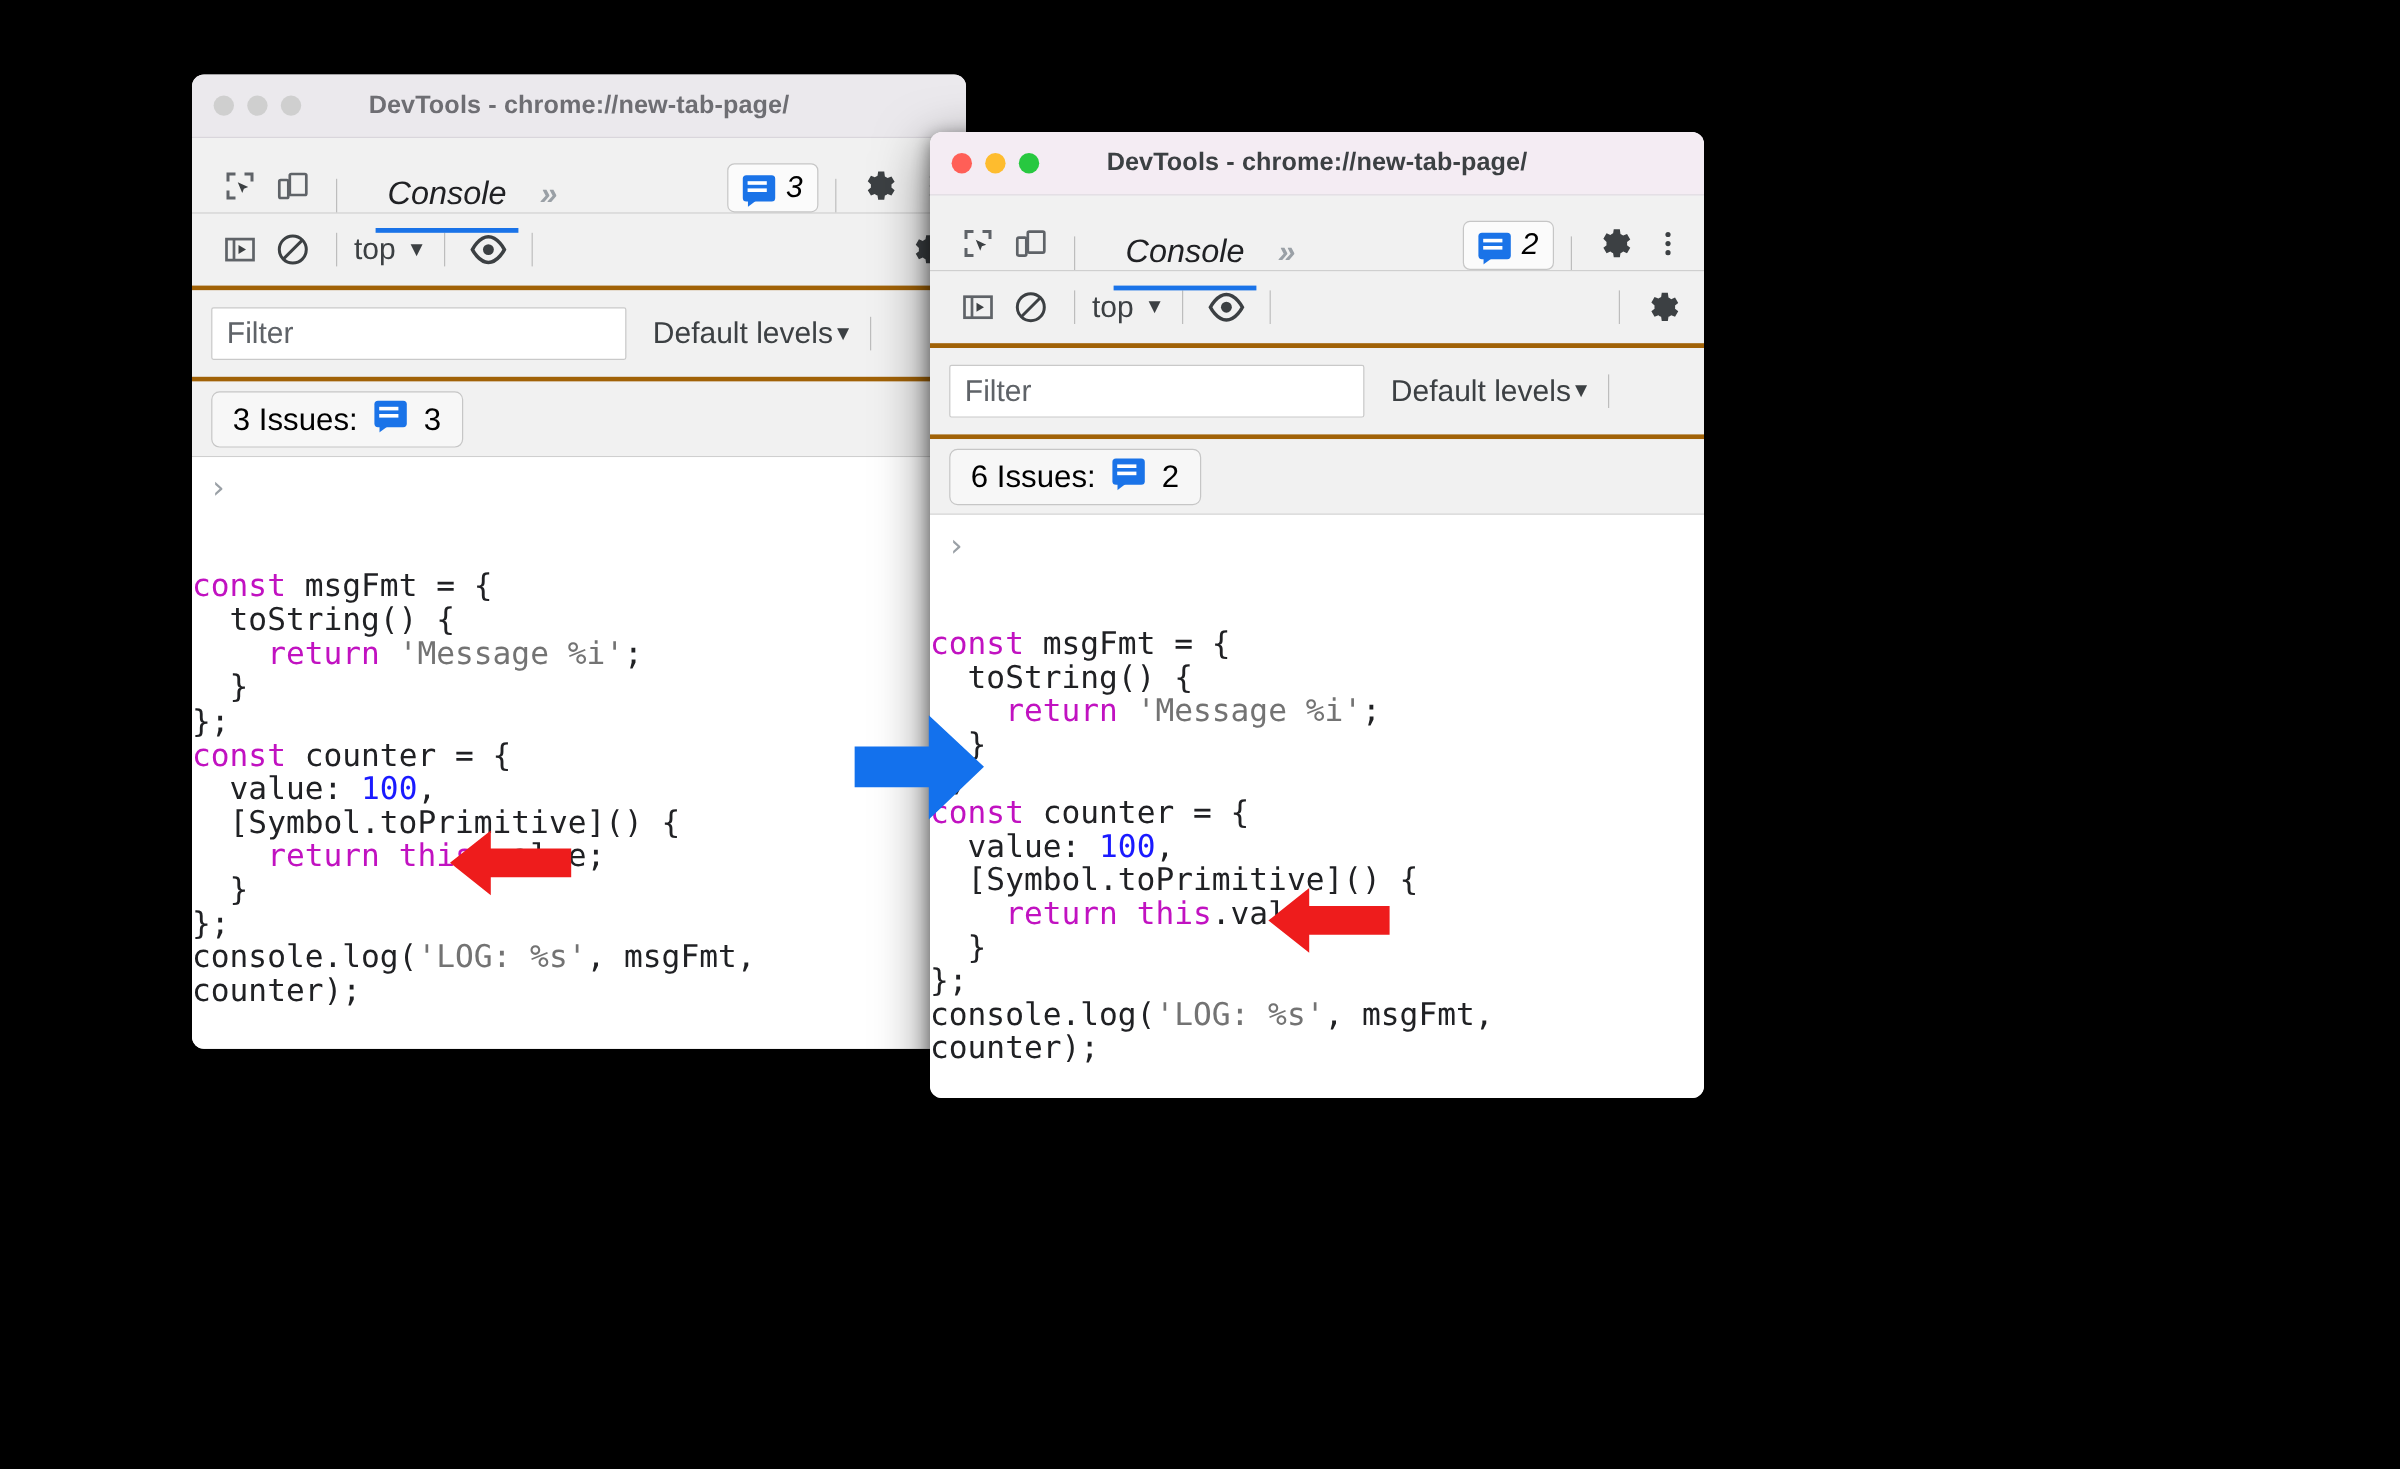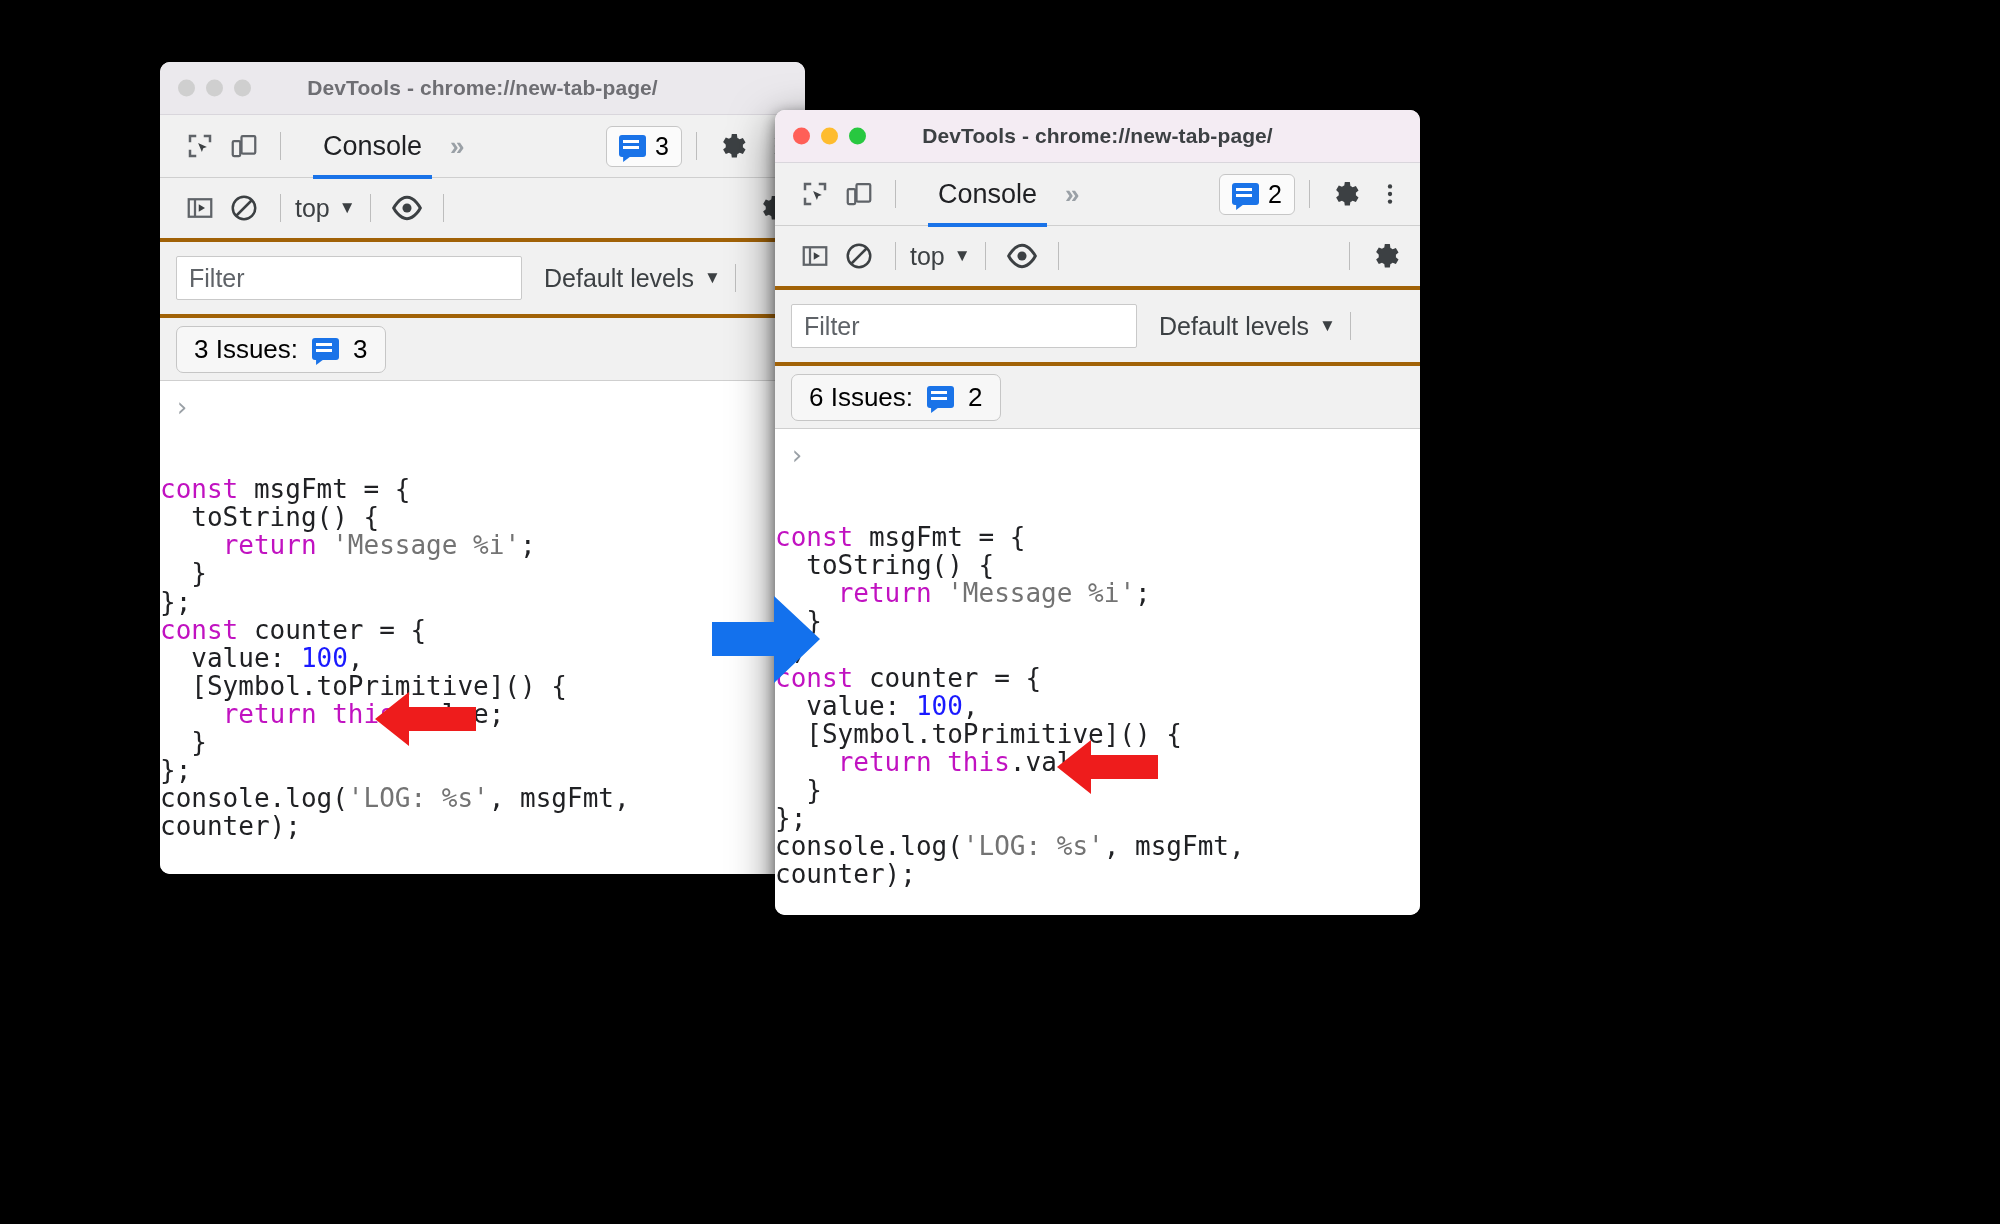--- a/index.html
+++ b/index.html
@@ -29,23 +29,24 @@
   .lights{position:absolute;left:18px;top:50%;transform:translateY(-50%);display:flex;gap:11px;}
   .light{width:17px;height:17px;border-radius:50%;}
   .wintitle{
     width:100%;text-align:center;
     font-size:21px;font-weight:700;
     letter-spacing:.1px;
   }
 
   
   .tabbar{
-    height:62px;display:flex;align-items:center;
+    height:62px;display:flex;align-items:flex-end;
     border-bottom:1px solid #cfcfcf;
     position:relative;
+    font-style:italic;
   }
   .filterbar{
     height:60px;display:flex;align-items:center;
     border-bottom:4px solid #a16207;
   }
   .issuebar{
     height:62px;display:flex;align-items:center;
     border-bottom:1px solid #cfcfcf;
   }
   .sep{width:1px;height:28px;background:#bdbdbd;margin:0 14px;flex:none;}
@@ -81,23 +82,23 @@
   }
   .msgicon:before{
     content:"";position:absolute;left:4px;bottom:-5px;width:8px;height:6px;
     background:#1a73e8;clip-path:polygon(0 0,100% 0,0 100%);
   }
   .filterbox{
     border:1px solid #c9c9c9;background:#fff;border-radius:2px;
     height:42px;display:flex;align-items:center;padding:0 12px;
     font-size:25px;color:#5f6368;
   }
-  .levels{font-size:25px;display:flex;align-items:center;gap:10px;white-space:nowrap;}
+  .levels{font-size:25px;display:flex;align-items:center;white-space:nowrap;}
   .issuepill{
-    display:inline-flex;align-items:center;gap:14px;
+    display:inline-flex;gap:14px;
     border:1px solid #c6c6c6;border-radius:7px;
     background:#f7f7f7;padding:7px 17px;font-size:26px;white-space:nowrap;
   }
 
   
   .console{
     background:#ffffff;
     font-family:"DejaVu Sans Mono","Liberation Mono",monospace;
     font-size:26px;
     line-height:1.08;

